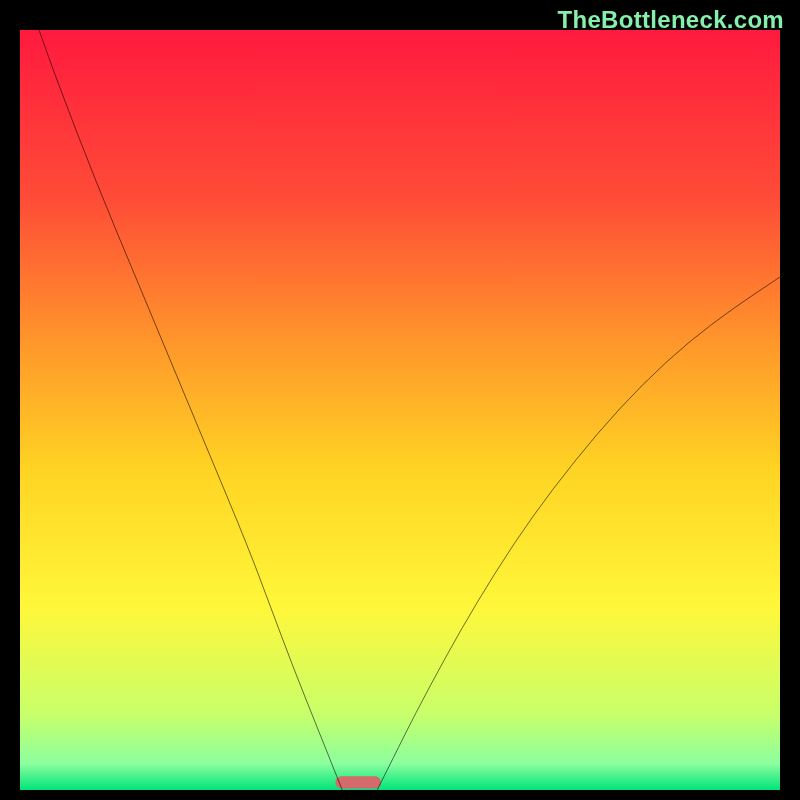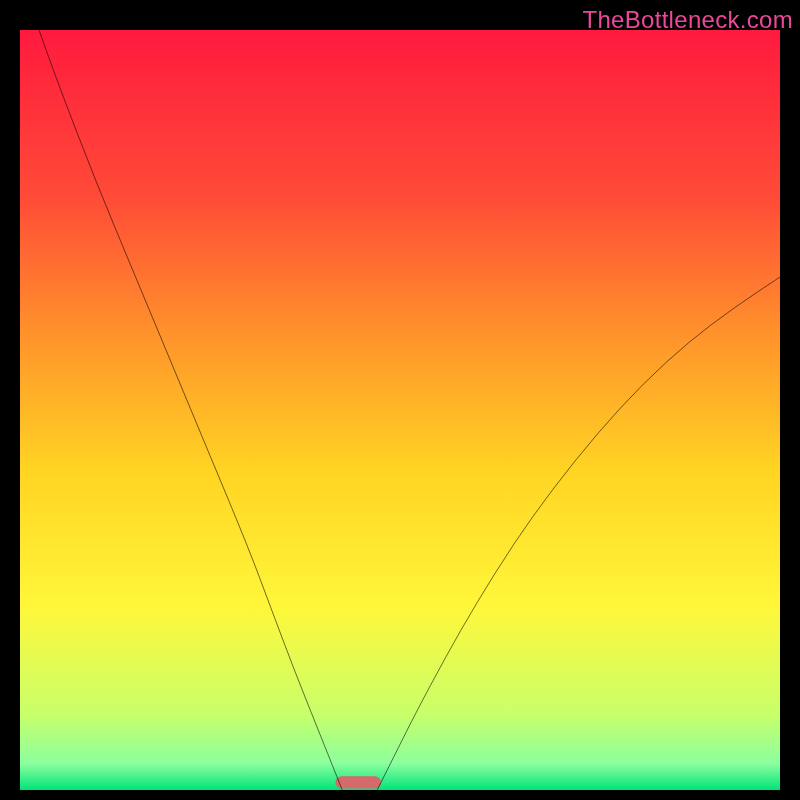--- a/index.html
+++ b/index.html
@@ -13,24 +13,24 @@
   }
   .stage {
     position: relative;
     width: 800px;
     height: 800px;
     background: #000000;
   }
   .watermark {
     position: absolute;
     top: 6px;
-    right: 7px;
-    color: #ec4899;
+    right: 16px;
+    color: #86efac;
     font-size: 24px;
-    font-weight: 400;
+    font-weight: 700;
     letter-spacing: 0.3px;
     z-index: 10;
   }
   svg.plot {
     position: absolute;
     left: 20px;
     top: 30px;
     width: 760px;
     height: 760px;
     display: block;

